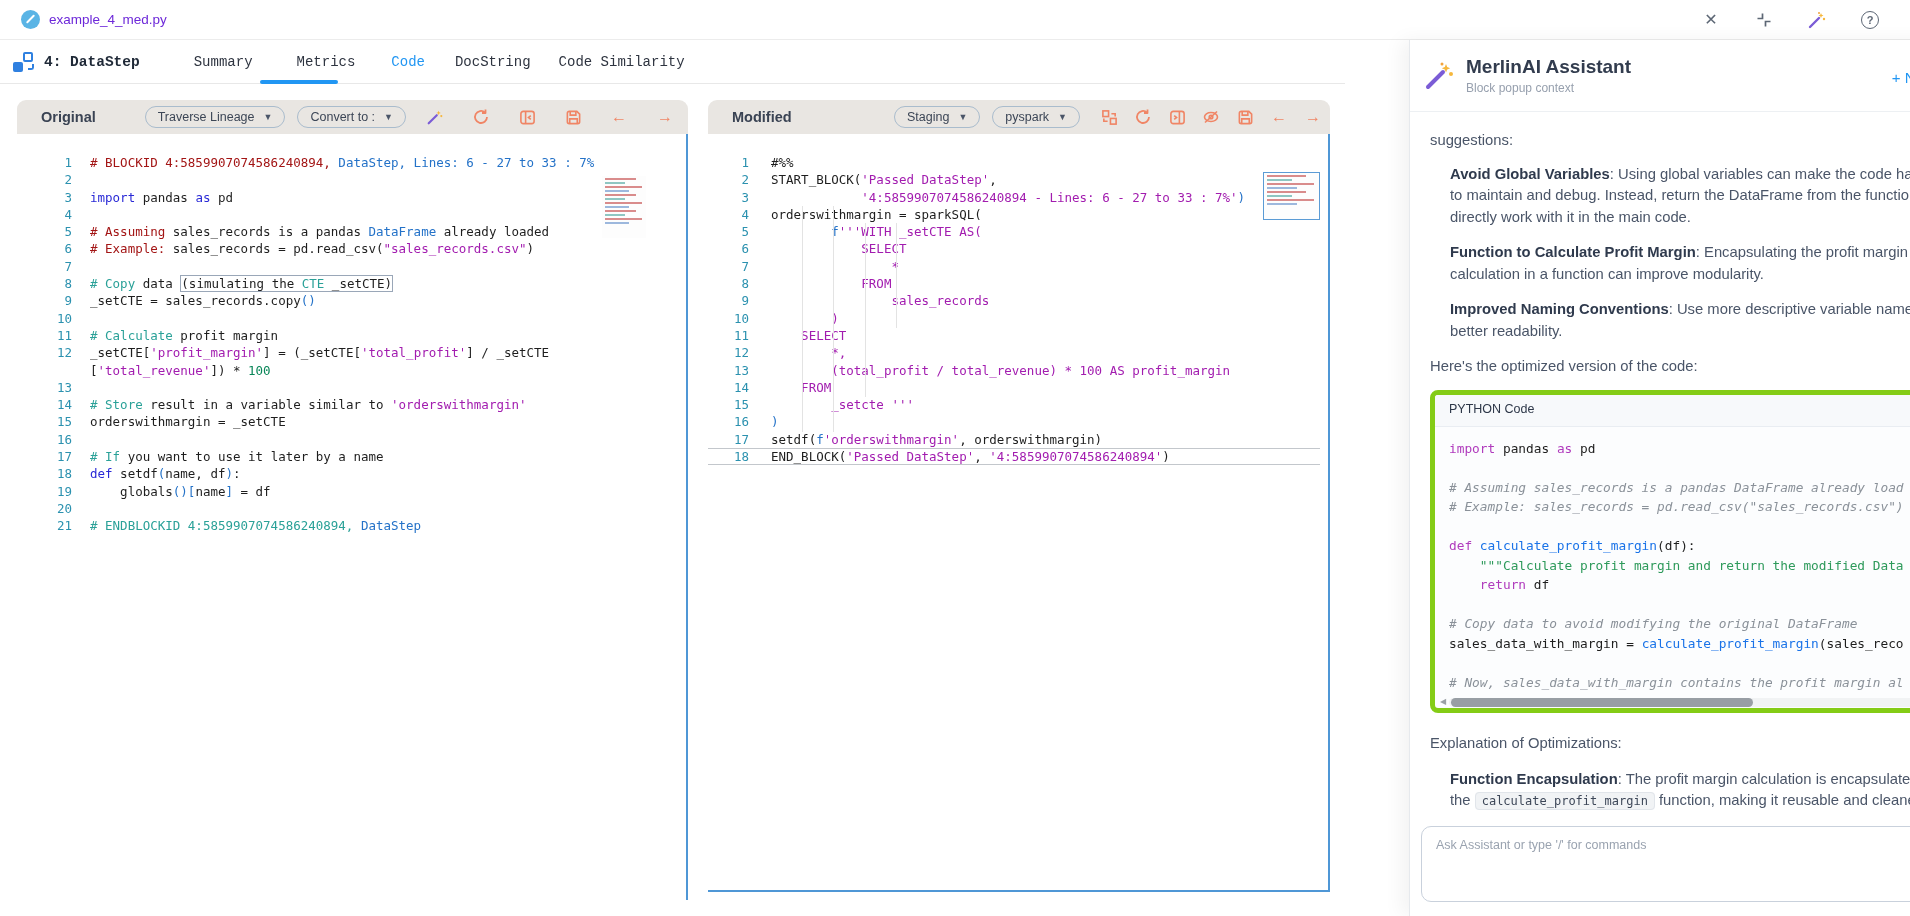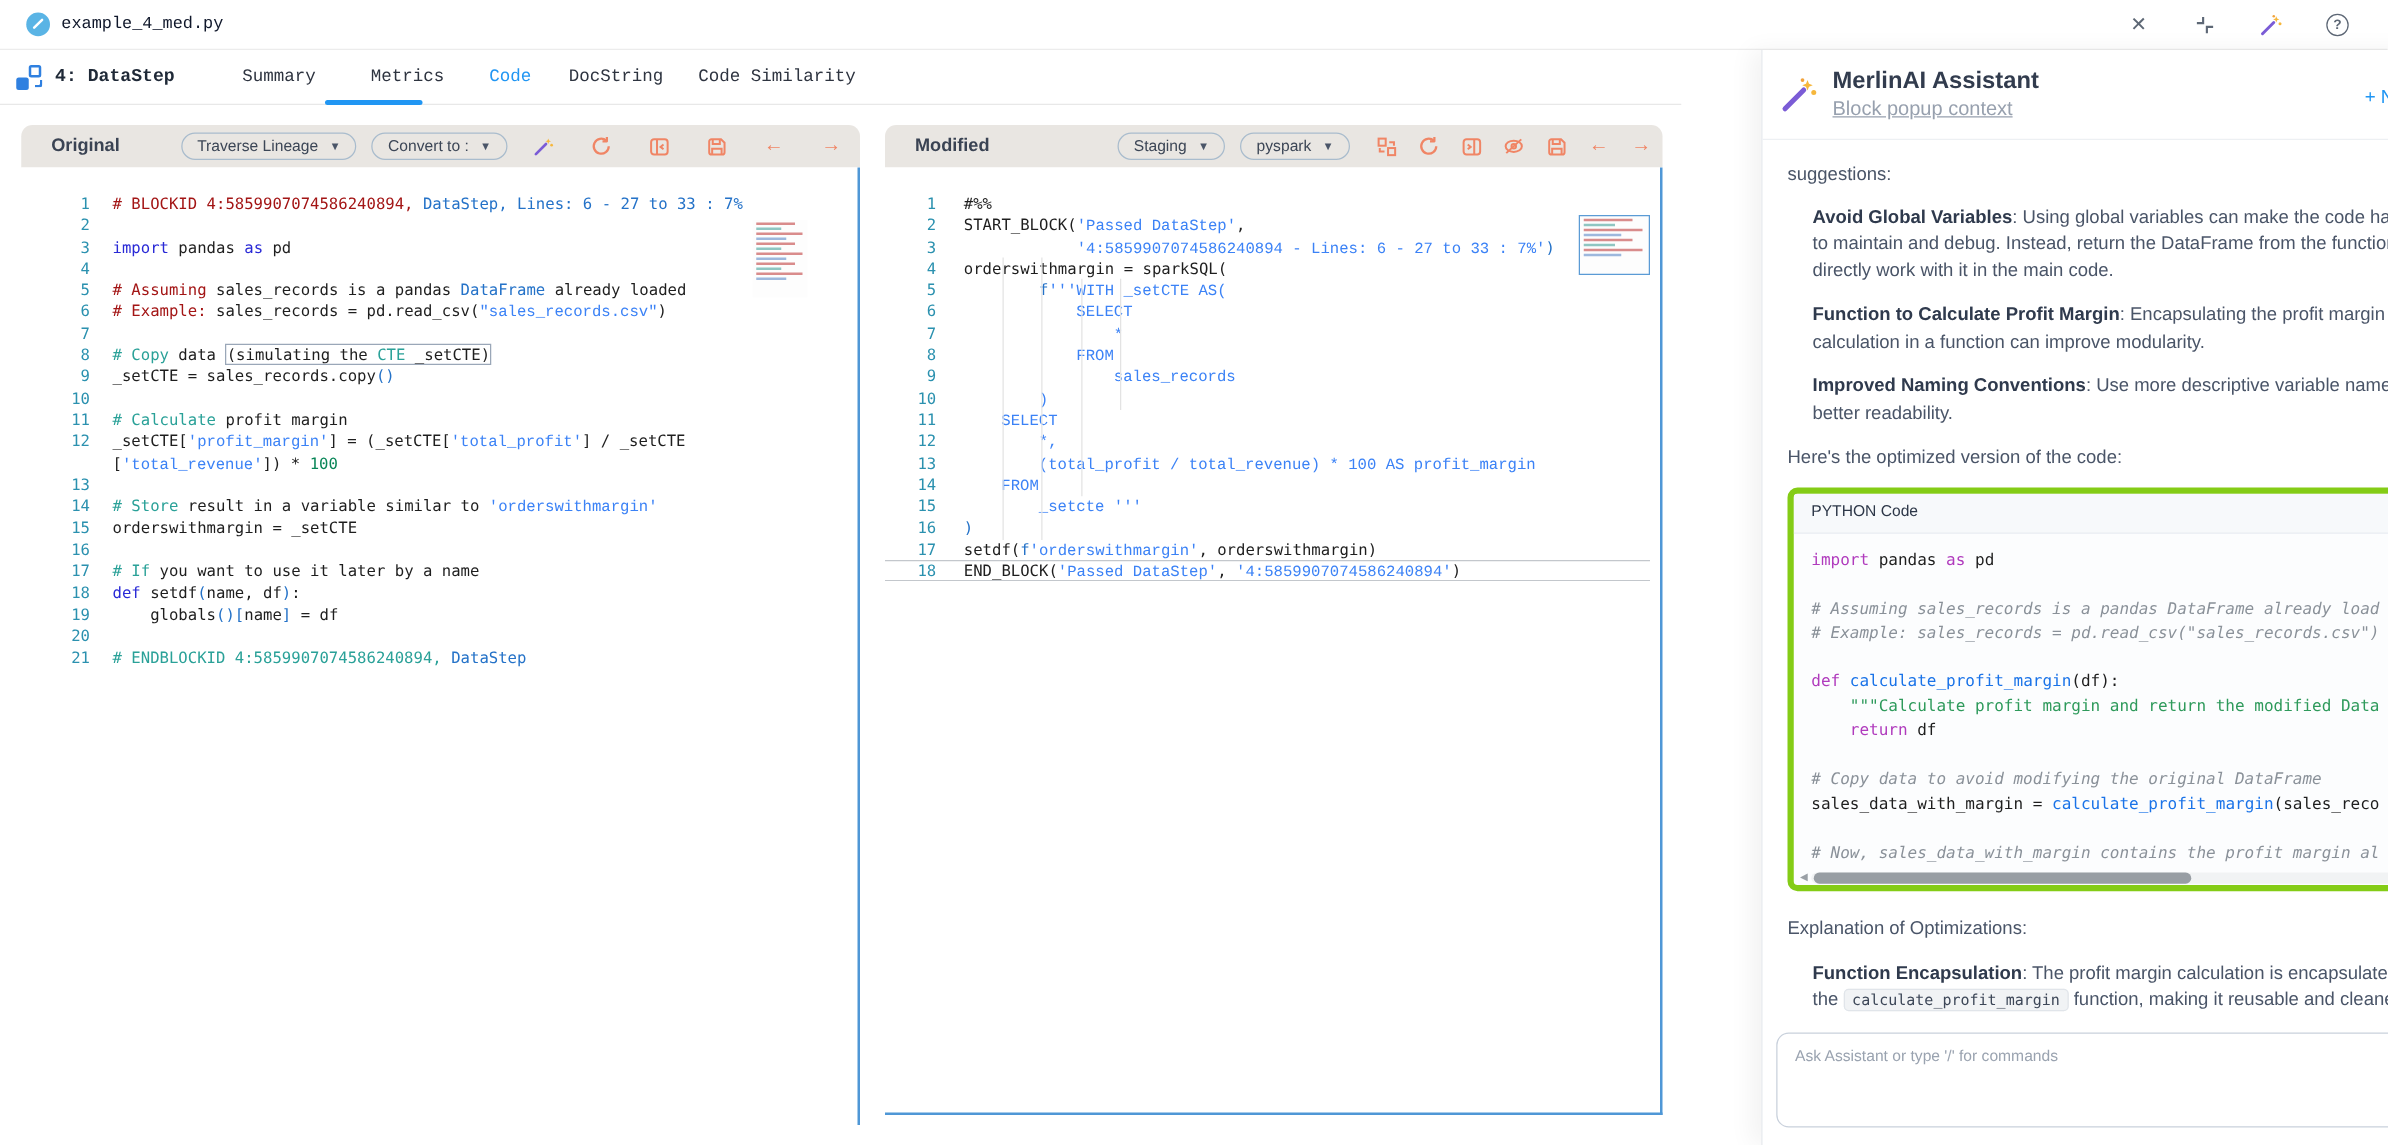--- a/index.html
+++ b/index.html
@@ -6,21 +6,21 @@
   html,body { width:1910px; height:916px; background:#ffffff; overflow:hidden;
               font-family:"Liberation Sans", sans-serif; }
 
   
   .topbar { position:absolute; left:0; top:0; width:1910px; height:40px; background:#fff;
             border-bottom:1px solid #ececec; display:flex; align-items:center; }
   .app-icon { width:19px; height:19px; border-radius:50%; background:#5ab4e5; margin-left:21px;
               position:relative; flex:none; }
   .app-icon::after { content:""; position:absolute; left:4px; top:8px; width:11px; height:2px;
                      background:#fff; transform:rotate(-45deg); border-radius:2px; }
-  .file-title { margin-left:9px; font-size:13.5px; color:#0f172a;font-family:Liberation Mono, monospace; }
+  .file-title { margin-left:9px; font-size:13.5px; color:#6d28d9; }
   .topbar-right { margin-left:auto; display:flex; align-items:center; gap:33px; margin-right:30px; }
   .tb-ic { width:20px; height:20px; display:flex; align-items:center; justify-content:center;
            color:#5d6775; font-size:16px; cursor:pointer; }
   .help-circle { width:18px; height:18px; border:1.6px solid #5d6775; border-radius:50%;
                  font-size:11px; font-weight:bold; display:flex; align-items:center; justify-content:center; }
 
   
   .tabbar { position:absolute; left:0; top:40px; width:1345px; height:44px; background:#fff;
             border-bottom:1px solid #e8e8e8; display:flex; align-items:center;font-family:Liberation Mono, monospace; }
   .block-icon { width:22px; height:22px; margin-left:12px; position:relative; flex:none; }
@@ -54,21 +54,21 @@
   .hic svg { display:block; }
   .uarrow { font-size:16px; font-weight:bold; color:#f08565; }
 
   .code-area { position:relative; background:#fff; height:766px; padding-top:20px; overflow:hidden; }
   .code-line { height:17.3px; line-height:17.3px; white-space:pre;
                font-family:"DejaVu Sans Mono", monospace; font-size:12.5px; color:#1e1e1e; }
   .ln { display:inline-block; width:55px; text-align:right; padding-right:0; color:#2b91af; }
   .ct { padding-left:18px; }
   .editor.modified .ln { width:41px; }
   .editor.modified .ct { padding-left:22px; }
-  .tok-plain { color:#1e1e1e; } .tok-mar { color:#a31515; } .tok-str { color:#3b82f6;font-family:Liberation Mono, monospace; }
+  .tok-plain { color:#1e1e1e; } .tok-mar { color:#a31515; } .tok-str { color:#a21caf; }
   .tok-blu { color:#2472c8; }  .tok-kw { color:#2929d6; }  .tok-teal { color:#2aa198; }
   .tok-num { color:#098658; }
   .seg-box { border:1px solid #9aa7b8; }
   .curline { box-shadow: inset 0 1px 0 #c3c7cc, inset 0 -1px 0 #c3c7cc; width:612px; }
 
   .blue-border-r { position:absolute; top:34px; right:0px; width:2px; height:766px; background:#4f97d6; }
   .editor.modified .blue-border-r { height:758px; }
   .blue-border-b { position:absolute; left:0; bottom:0; width:100%; height:2px; background:#4f97d6; }
 
   .minimap { position:absolute; background:#fdfdfd; }
@@ -83,21 +83,21 @@
   .indent-guides span { position:absolute; width:1px; background:#e3e3e3; }
 
   
   .sidebar { position:absolute; left:1409px; top:40px; width:565px; height:876px; background:#fff;
              border-left:1px solid #e6e9ed; box-shadow:-8px 0 18px rgba(0,0,0,.05); }
   .as-header { position:absolute; left:0; top:0; width:100%; height:72px; border-bottom:1px solid #edf0f3;
                display:flex; align-items:center; padding:0 16px 0 12px; }
   .wand-big { width:34px; height:34px; flex:none; }
   .as-titles { margin-left:10px; }
   .as-title { font-size:19px; font-weight:bold; color:#323c4e; }
-  .as-sub { font-size:16px; color:#97a0ae; margin-top:3px;text-decoration:underline; }
+  .as-sub { font-size:12px; color:#97a0ae; margin-top:3px; }
   .as-actions { margin-left:auto; display:flex; align-items:flex-end; gap:12px; }
   .new-btn { color:#2196f3; font-size:15px; cursor:pointer; }
   .close-red { color:#e8453c; font-size:17px; font-weight:bold; cursor:pointer; }
 
   .as-body { position:absolute; left:0; top:72px; width:100%; height:718px; overflow:hidden;
              padding:14px 26px 0 20px; color:#4a5568; font-size:14.8px; line-height:21.5px; }
   .sug-list { margin-top:12px; }
   .sug { margin:0 0 14px 20px; }
   .sug b, .expl b { color:#2f3a4d; }
   .opt-intro { margin-top:4px; color:#4a5568; }

